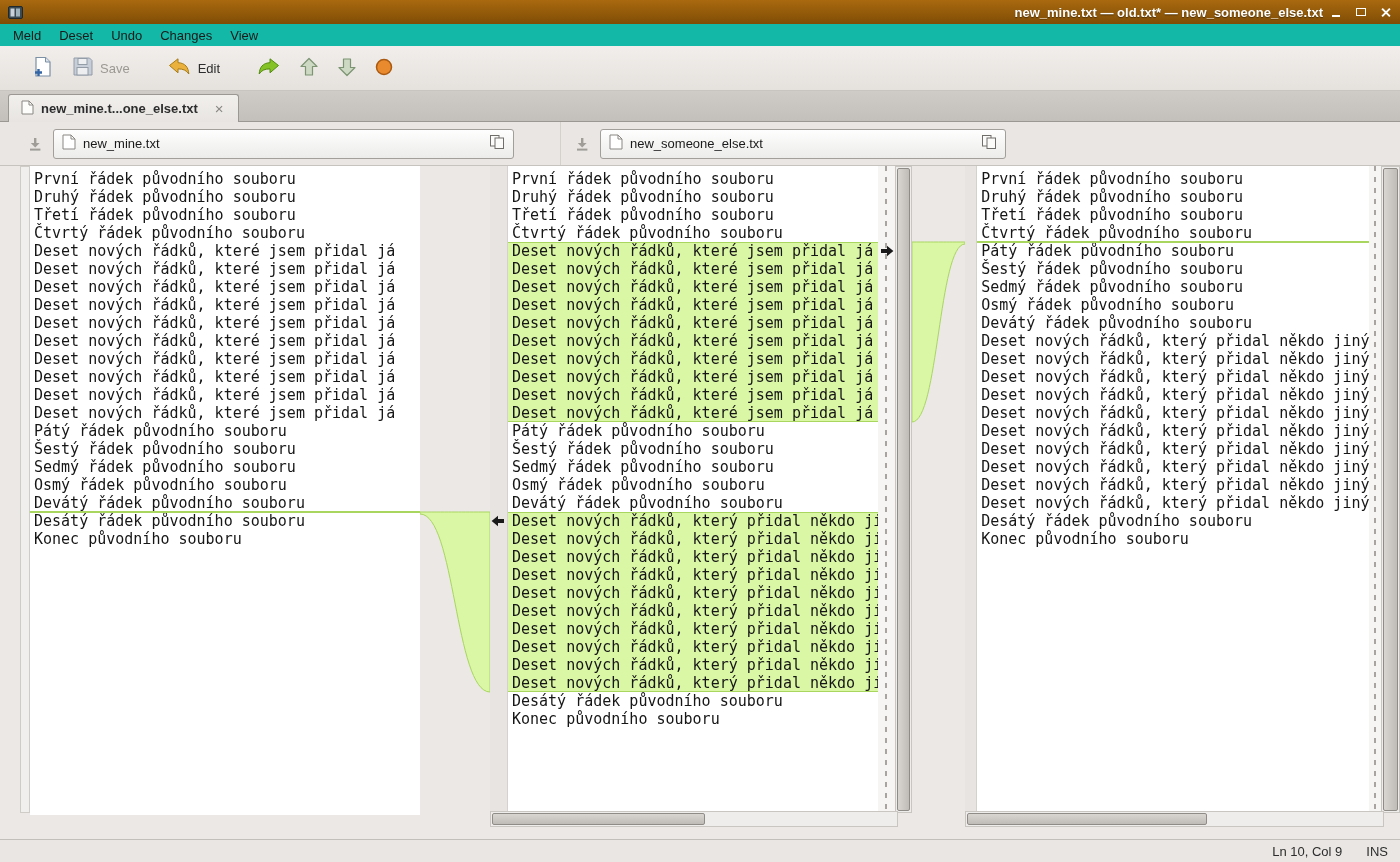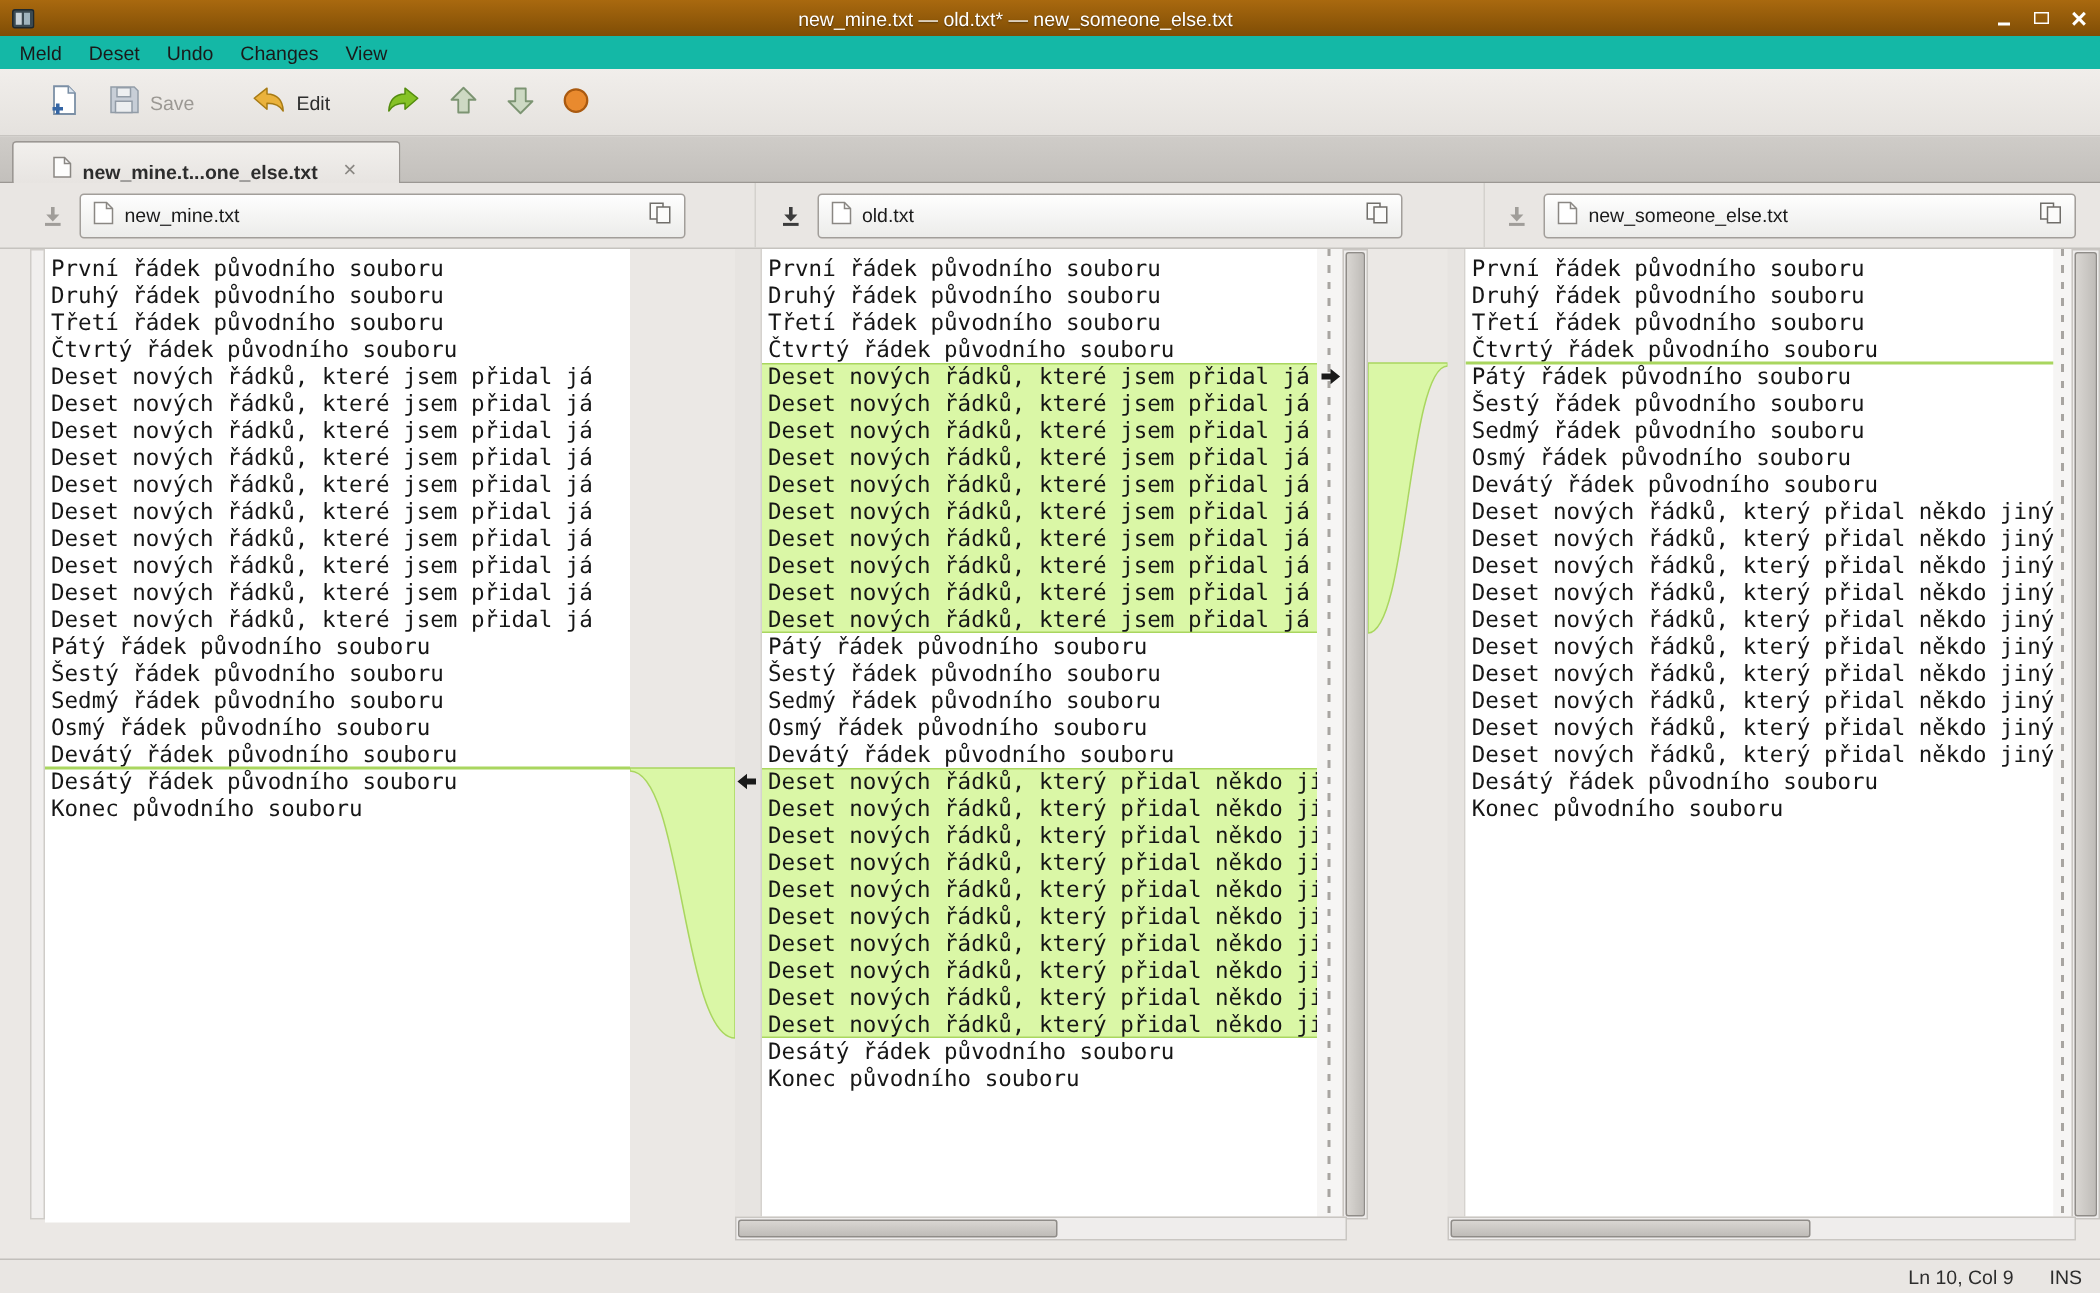--- a/index.html
+++ b/index.html
@@ -2,42 +2,42 @@
 <html style="--ins-bg: #daf7a6; --ins-bd: #a9d65f;"><head>
 <meta charset="utf-8">
 <style>
   html,body{margin:0;padding:0}
   body{width:1400px;height:862px;overflow:hidden;background:#ebe8e5;font-family:"Liberation Sans",sans-serif}
   .window{width:1400px;height:862px;display:flex;flex-direction:column}
 
   
   .titlebar{flex:0 0 24px;height:24px;background:linear-gradient(#a9690f,#7f4d05);display:flex;align-items:center;padding:0 8px;color:#fff}
   .win-icon{width:15px;height:15px;margin-right:8px;flex:0 0 auto}
-  .title-text{flex:1;text-align:center;font-size:13px;font-weight:normal;text-shadow:0 1px 1px rgba(0,0,0,.45);white-space:nowrap;overflow:hidden}
+  .title-text{flex:1;text-align:right;font-size:13px;font-weight:bold;text-shadow:0 1px 1px rgba(0,0,0,.45);white-space:nowrap;overflow:hidden}
   .win-controls{display:flex;gap:11px;align-items:center;margin-left:8px}
   .ctl{width:13px;height:13px;position:relative}
   .ctl-min::after{content:"";position:absolute;left:1px;width:8px;bottom:2px;height:2px;background:#fff}
   .ctl-max::after{content:"";position:absolute;left:1px;top:2px;width:8px;height:6px;border:1.5px solid #fff}
   .ctl-close::before,.ctl-close::after{content:"";position:absolute;left:5.5px;top:1px;width:2px;height:11px;background:#fff}
   .ctl-close::before{transform:rotate(45deg)}
   .ctl-close::after{transform:rotate(-45deg)}
 
   
   .menubar{flex:0 0 22px;height:22px;background:#14b8a6;display:flex;align-items:center;font-size:13px;color:#1a1a1a;padding-left:4px}
   .menu-item{padding:2px 9px}
 
   
   .toolbar{flex:0 0 44px;height:44px;background:linear-gradient(#f1eeeb,#e5e2de);border-bottom:1px solid #c8c5c1;display:flex;align-items:center;padding:0 24px;gap:2px}
   .tool-btn{display:flex;align-items:center;gap:6px;padding:5px 7px;border-radius:3px;font-size:13px;color:#2d2d2d;background:none;border:none}
   .tool-label-disabled{color:#9b9893}
   .tool-gap{width:18px}
 
   
   .tabbar{flex:0 0 30px;height:30px;background:linear-gradient(#cfccc8,#c3c0bc);border-bottom:1px solid #9b9793;display:flex;align-items:flex-end;padding:0 8px}
-  .tab{height:27px;display:flex;align-items:flex-end;gap:7px;background:linear-gradient(#f2f0ed,#e7e4e1);border:1px solid #9b9793;border-bottom:none;border-radius:3px 3px 0 0;padding:0 26px;font-size:13px;font-weight:bold;color:#2d2d2d;margin-bottom:-1px}
+  .tab{height:27px;display:flex;align-items:center;gap:7px;background:linear-gradient(#f2f0ed,#e7e4e1);border:1px solid #9b9793;border-bottom:none;border-radius:3px 3px 0 0;padding:0 12px;font-size:13px;font-weight:bold;color:#2d2d2d;margin-bottom:-1px}
   .tab-close{color:#8a8783;font-weight:normal;font-size:15px;padding:0 2px;margin-left:8px}
 
   
   .filebar{flex:0 0 43px;height:43px;background:#e9e6e3;border-bottom:1px solid #c6c3bf;display:flex;align-items:flex-start}
   .file-cell{display:flex;align-items:center;height:100%}
   .cell1{width:490px;padding:0 46px 0 24px}
   .cell2{width:475px;padding:0 54px 0 12px}
   .cell3{width:435px;padding:0 16px 0 10px}
   .cell1,.cell2{border-right:1px solid #d4d1cd}
   .icon-btn{background:none;border:none;padding:3px;margin-right:7px;line-height:0}
@@ -208,41 +208,20 @@
               <path d="M9 1v4h4" fill="none" stroke="#8a8783"></path>
             </svg></span>
         <span>new_mine.txt</span>
         <span class="grow"></span>
         <span><svg width="16" height="16" viewBox="0 0 16 16">
               <rect x="1.5" y="1.5" width="8.5" height="10.5" fill="#fbfbfa" stroke="#706e6a"></rect>
               <rect x="6" y="4" width="8.5" height="10.5" fill="#fbfbfa" stroke="#706e6a"></rect>
             </svg></span>
       </button>
     </div>
-    <div class="file-cell cell2">
-      <button class="icon-btn ic-dark">
-        <svg width="16" height="16" viewBox="0 0 16 16" fill="currentColor">
-            <rect x="7" y="2" width="2.4" height="5.5"></rect>
-            <path d="M3.8 7h8.8L8.2 11.6z"></path>
-            <rect x="3" y="12.6" width="10.4" height="2"></rect>
-          </svg>
-      </button>
-      <button class="file-btn">
-        <span><svg width="14" height="16" viewBox="0 0 14 16">
-              <path d="M1 1h8l4 4v10H1z" fill="#fff" stroke="#8a8783"></path>
-              <path d="M9 1v4h4" fill="none" stroke="#8a8783"></path>
-            </svg></span>
-        <span>old.txt</span>
-        <span class="grow"></span>
-        <span><svg width="16" height="16" viewBox="0 0 16 16">
-              <rect x="1.5" y="1.5" width="8.5" height="10.5" fill="#fbfbfa" stroke="#706e6a"></rect>
-              <rect x="6" y="4" width="8.5" height="10.5" fill="#fbfbfa" stroke="#706e6a"></rect>
-            </svg></span>
-      </button>
-    </div>
     <div class="file-cell cell3">
       <button class="icon-btn ic-dim">
         <svg width="16" height="16" viewBox="0 0 16 16" fill="currentColor">
             <rect x="7" y="2" width="2.4" height="5.5"></rect>
             <path d="M3.8 7h8.8L8.2 11.6z"></path>
             <rect x="3" y="12.6" width="10.4" height="2"></rect>
           </svg>
       </button>
       <button class="file-btn">
         <span><svg width="14" height="16" viewBox="0 0 14 16">

